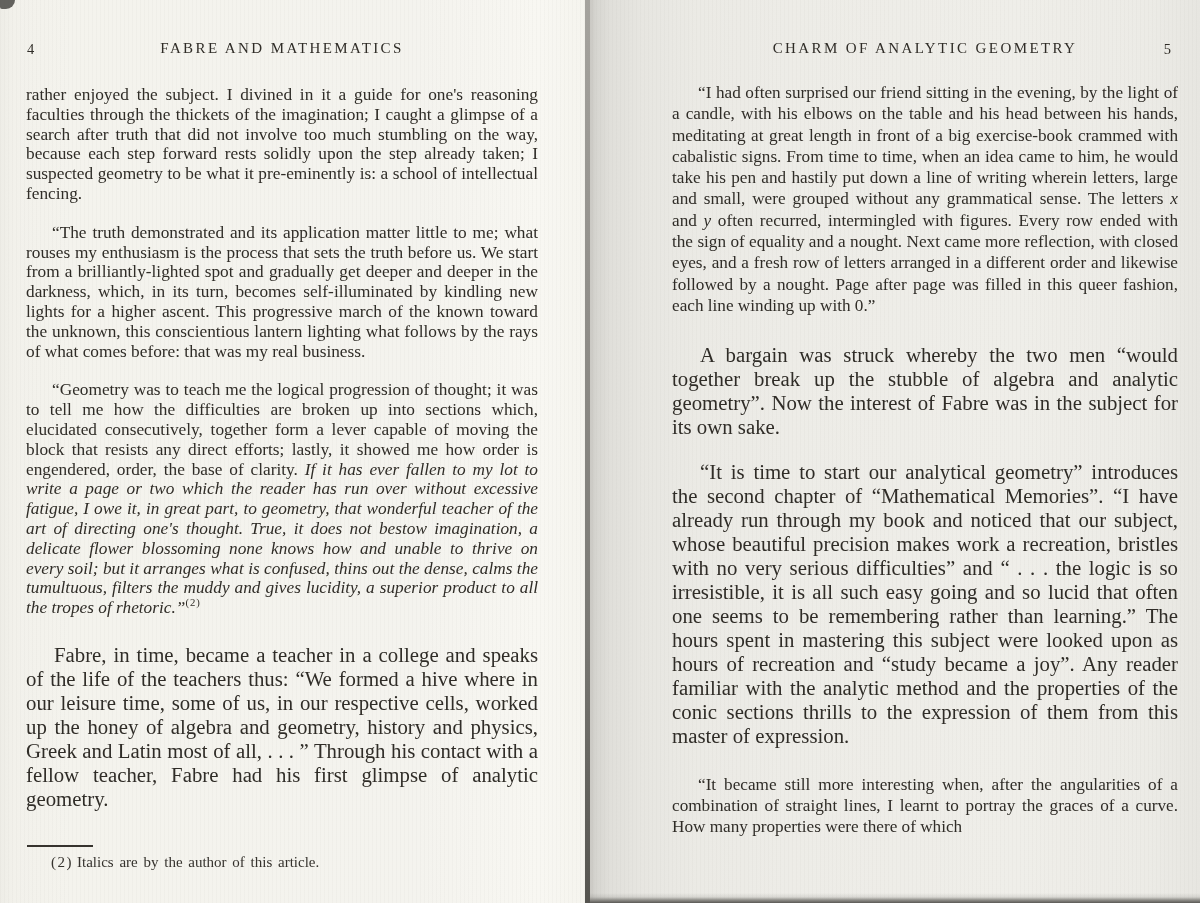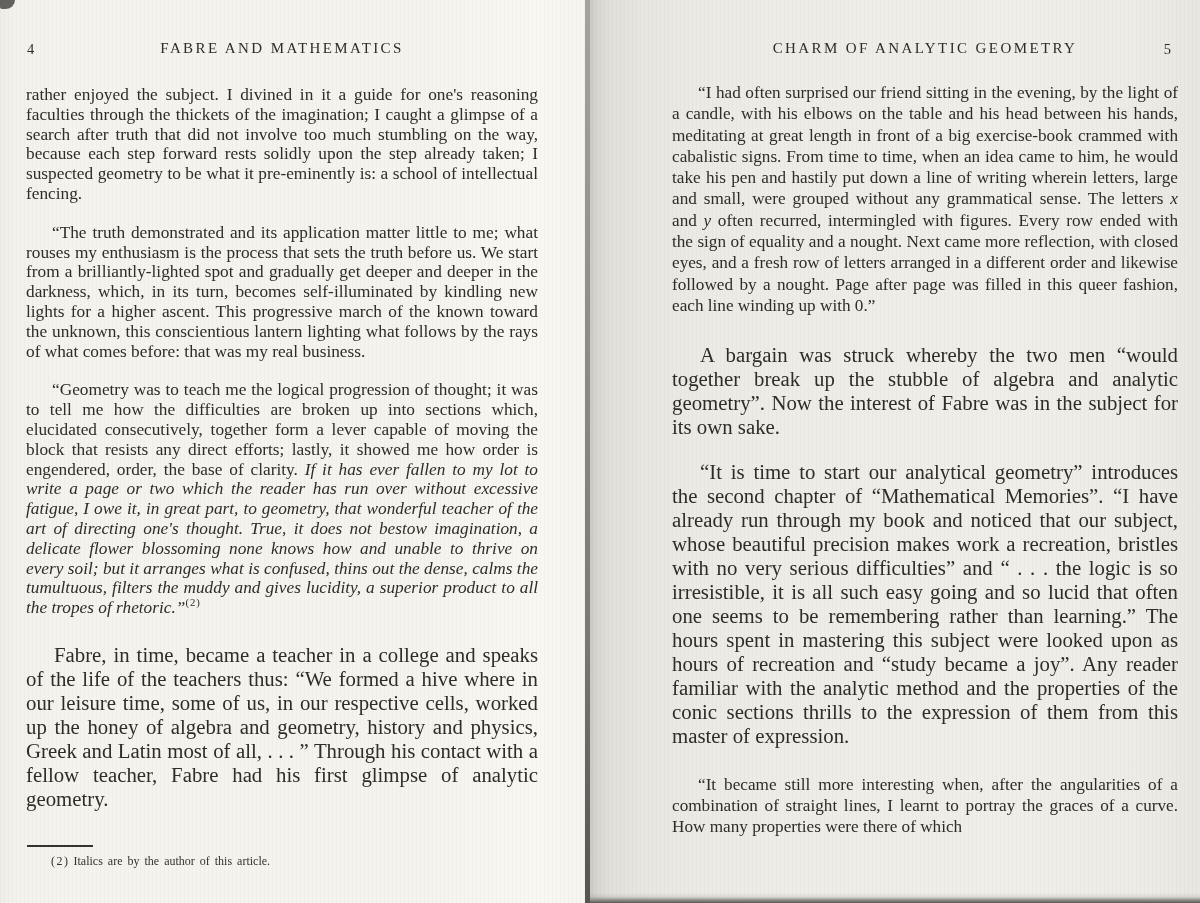--- a/index.html
+++ b/index.html
@@ -51,21 +51,21 @@
   .noindent{text-indent:0;}
   .body-left .t-large{margin-top:25px;}
   .body-right .p1{margin-bottom:27px;}
   .body-right .p2{margin-bottom:21px;}
   .body-right .p3{margin-bottom:26px;}
   .body-right .p4{line-height:21px;}
   i{font-style:italic;}
   sup{font-size:0.62em;vertical-align:super;line-height:0;letter-spacing:1px;}
   .footnote{position:absolute;left:27px;top:845px;width:430px;z-index:2;}
   .footnote-rule{width:66px;height:2px;background:#36332e;margin-bottom:7px;}
-  .footnote-text{font-size:12px;text-indent:24px;word-spacing:2px;color:#35322d;}
+  .footnote-text{font-size:15px;text-indent:24px;word-spacing:2px;color:#35322d;}
   .fn-marker{letter-spacing:1.5px;margin-right:4px;}
 </style>
 </head>
 <body>
 
 <div class="book">
 
   <div class="page page-left">
     <div class="corner-mark"></div>
     <div class="header">

